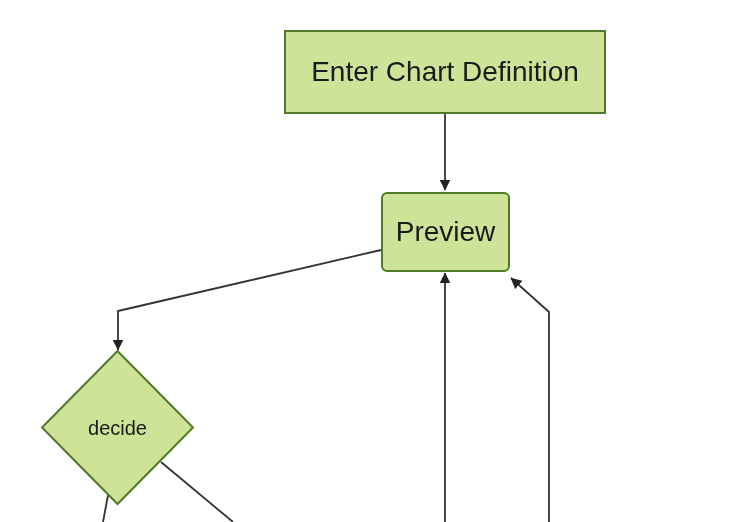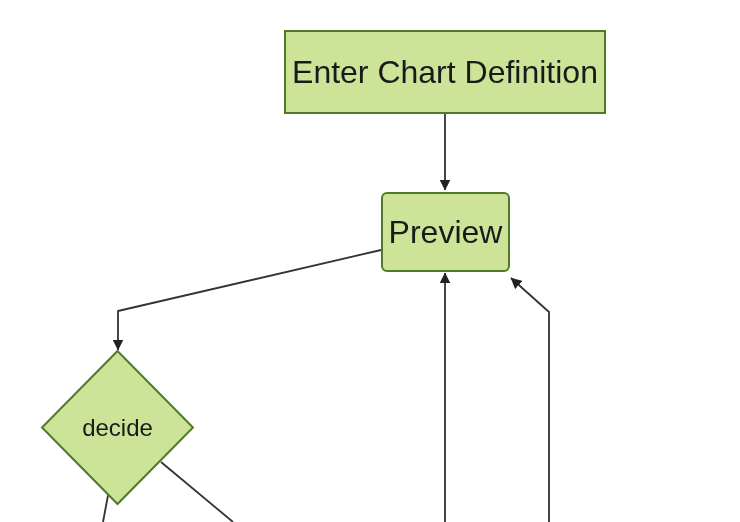--- a/index.html
+++ b/index.html
@@ -38,21 +38,21 @@
     stroke-width: 2;
   }
   .node {
     position: absolute;
     box-sizing: border-box;
     background: var(--node-fill, #cde498);
     border: 2px solid var(--node-border, #4f7a28);
     display: flex;
     align-items: center;
     justify-content: center;
-    font-size: 32px;
+    font-size: 28px;
     line-height: 1;
     text-align: center;
   }
   .node.rect-node {
     left: 284px;
     top: 30px;
     width: 322px;
     height: 84px;
     border-radius: 0;
   }
@@ -65,21 +65,21 @@
   }
   .diamond-label {
     position: absolute;
     left: 42px;
     top: 403px;
     width: 151px;
     height: 49px;
     display: flex;
     align-items: center;
     justify-content: center;
-    font-size: 24px;
+    font-size: 20px;
     line-height: 1;
     text-align: center;
   }
 </style>
 </head>
 <body>
 
 <div class="canvas">
 
   <svg class="edges-layer" width="740" height="522" viewBox="0 0 740 522" xmlns="http://www.w3.org/2000/svg">

